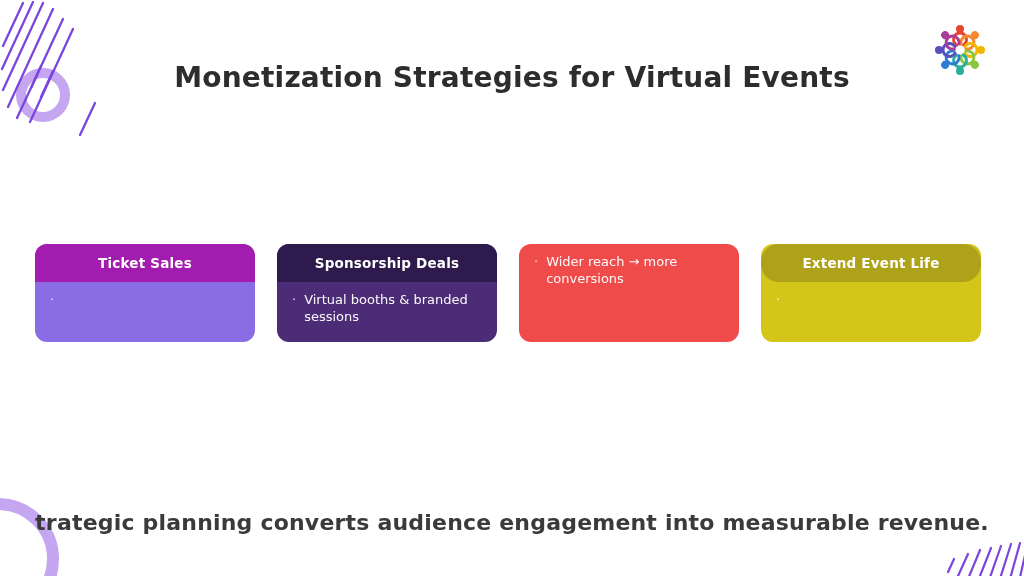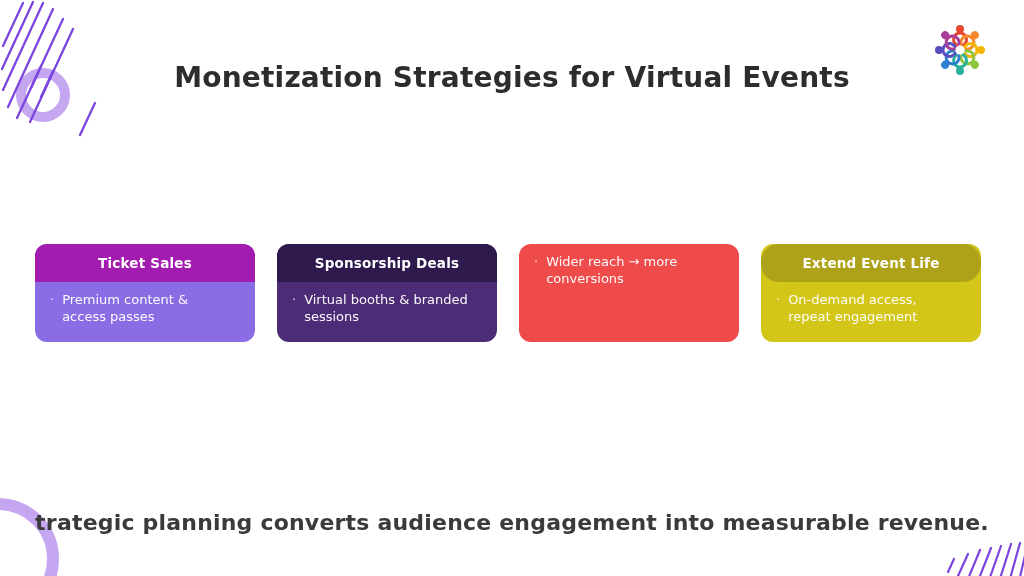--- a/index.html
+++ b/index.html
@@ -112,22 +112,20 @@
     </g>
   </svg>
 
 <h1 class="title">Monetization Strategies for Virtual Events</h1>
 
 <div class="cards">
   <div class="card" style="background: rgb(138, 109, 228);">
     <div class="card-header" style="background: #a21caf;">Ticket Sales</div>
     <div class="card-body">
       <span class="bullet">·</span>
-      <span class="card-body-text">Premium content &amp;
-access passes</span>
     </div>
   </div>
 
   <div class="card" style="background: rgb(76, 44, 118);">
     <div class="card-header" style="background: rgb(46, 26, 77);">Sponsorship Deals</div>
     <div class="card-body">
       <span class="bullet">·</span>
       <span class="card-body-text">Virtual booths &amp; branded
 sessions</span>
     </div>
@@ -138,19 +136,17 @@
       <span class="bullet">·</span>
       <span class="card-body-text">Wider reach → more
 conversions</span>
     </div>
   </div>
 
   <div class="card" style="background: rgb(212, 198, 24);">
     <div class="card-header" style="background: rgb(175, 162, 27); border-radius: 18px;">Extend Event Life</div>
     <div class="card-body">
       <span class="bullet">·</span>
-      <span class="card-body-text">On-demand access,
-repeat engagement</span>
     </div>
   </div>
 </div>
 
 <div class="footer">trategic planning converts audience engagement into measurable revenue.</div>
 
 </body></html>

